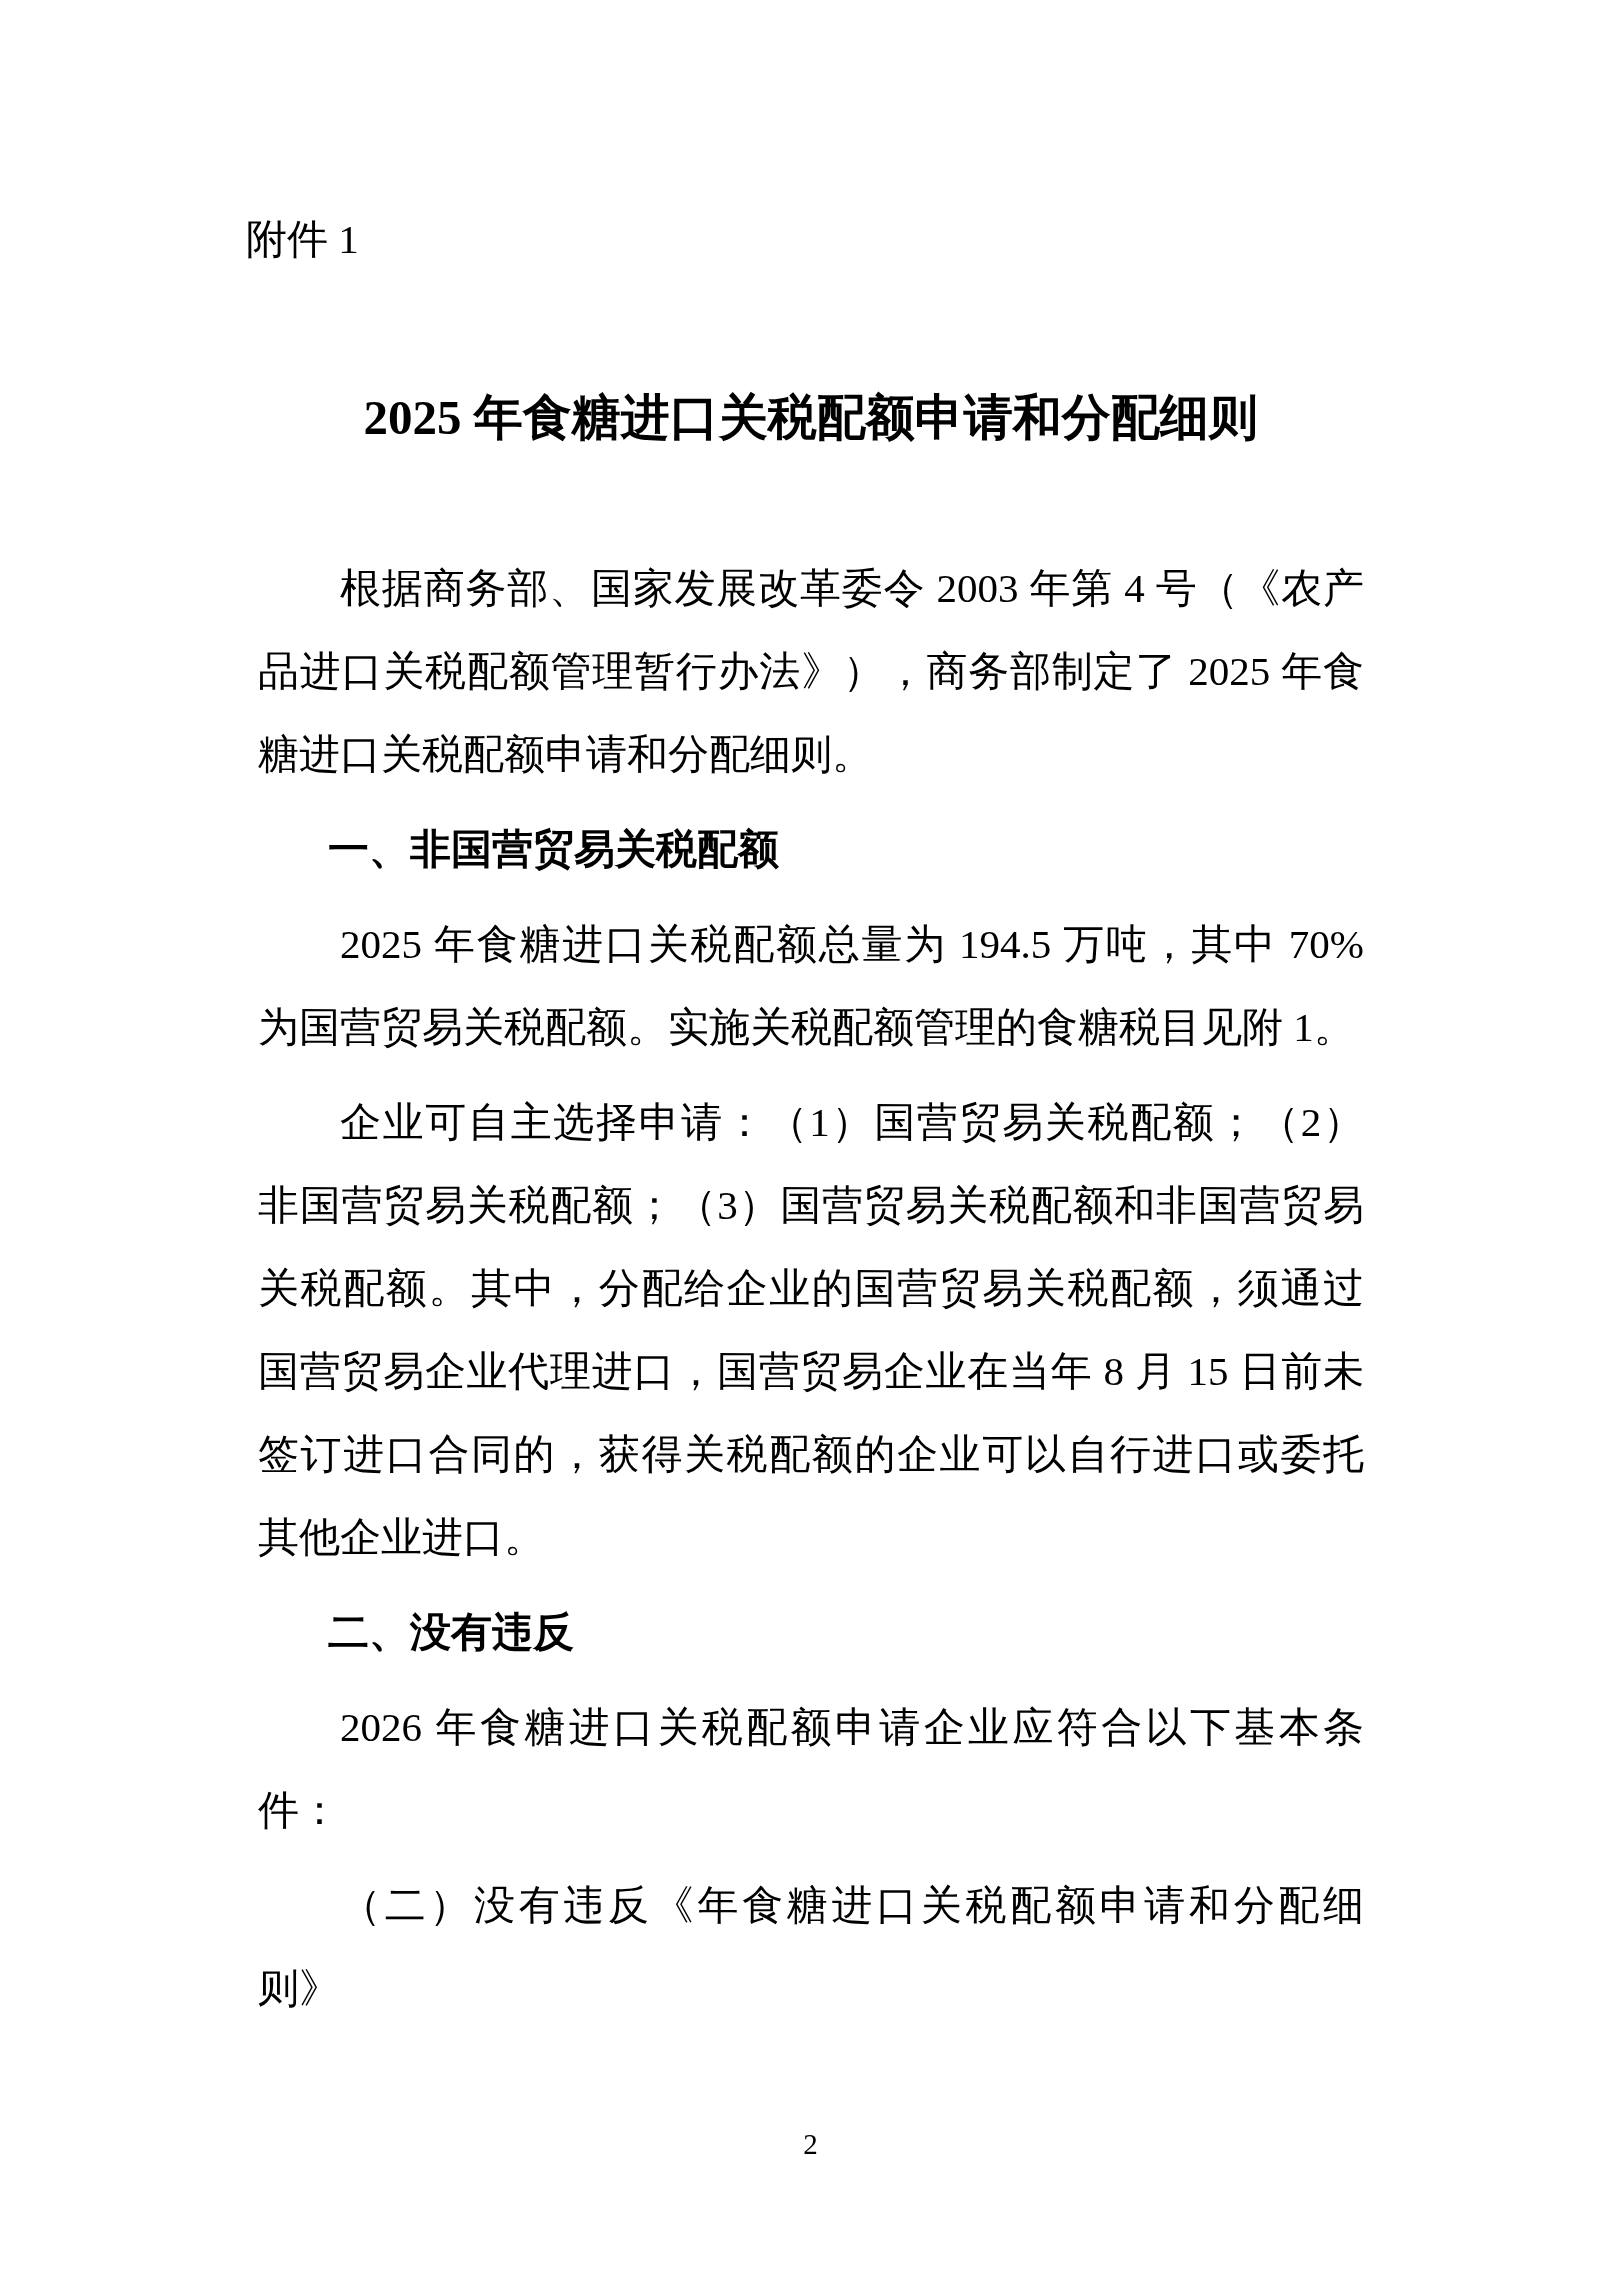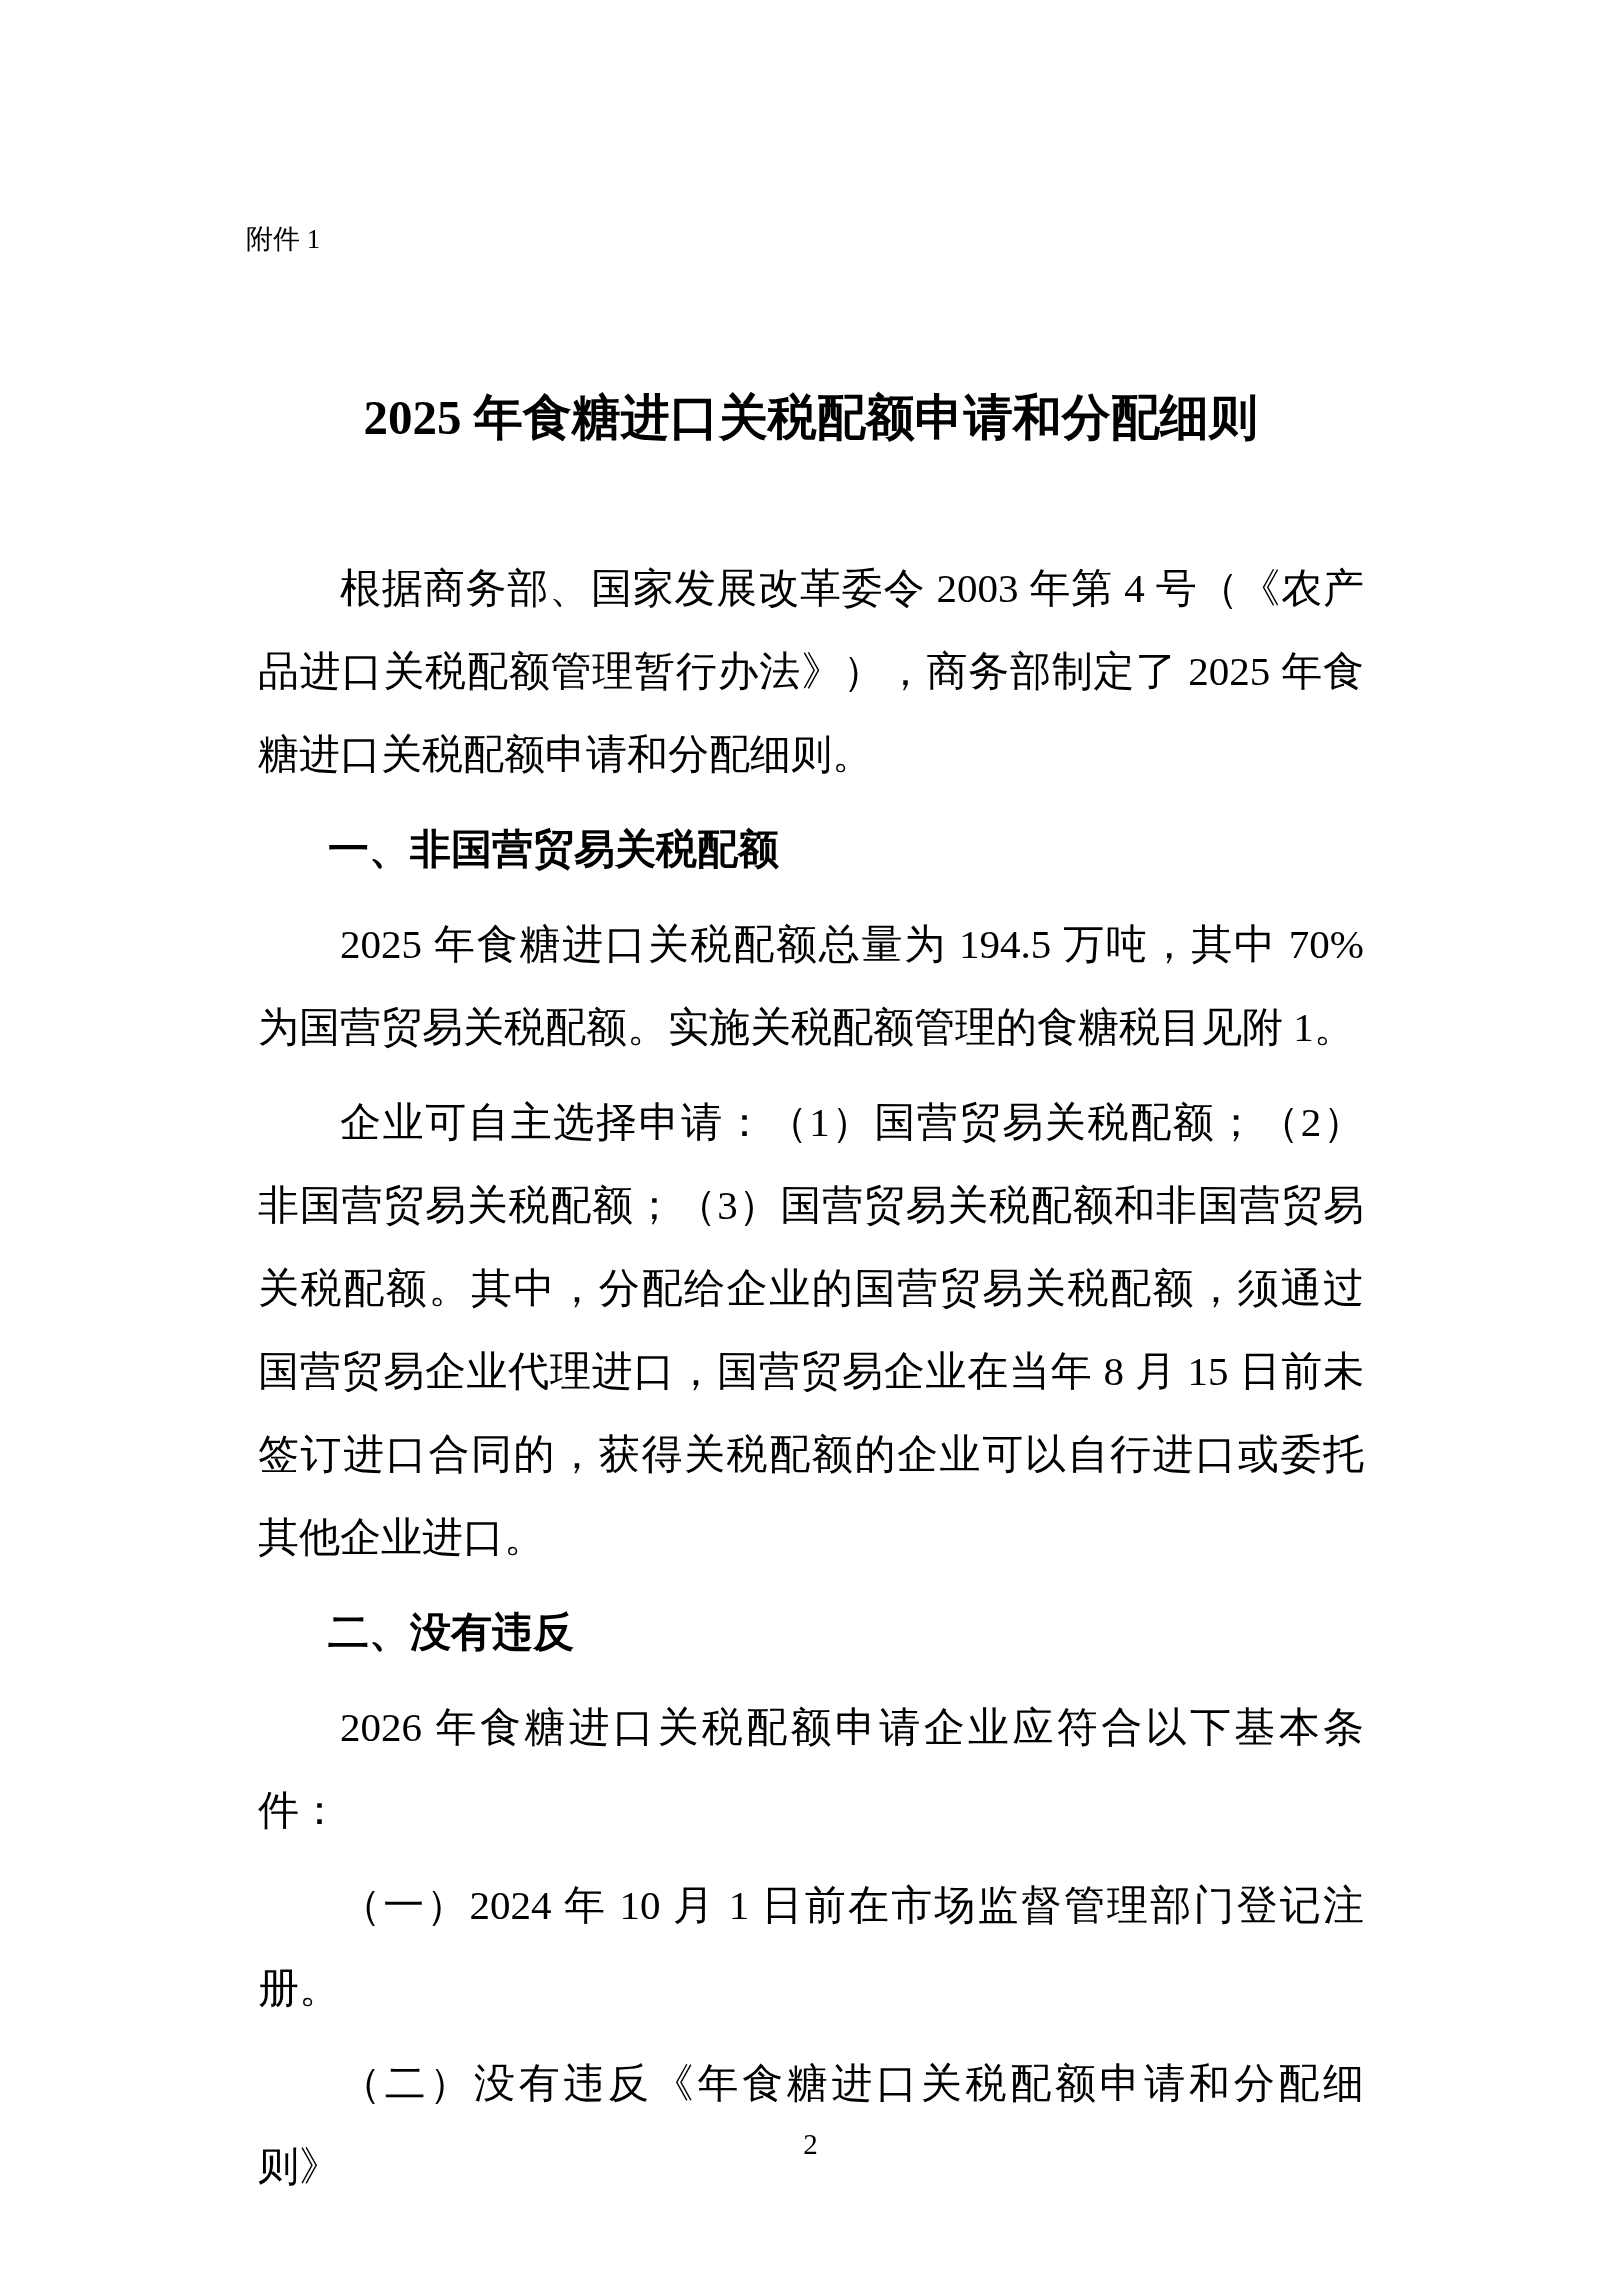--- a/index.html
+++ b/index.html
@@ -13,21 +13,21 @@
     height: 2293px;
     background: #ffffff;
     color: #000000;
     font-family: "Liberation Serif", "DejaVu Serif", serif;
     overflow: hidden;
   }
   .attachment {
     position: absolute;
     left: 246px;
     top: 210px;
-    font-size: 27px;
+    font-size: 41px;
     line-height: 59px;
   }
   .title {
     position: absolute;
     left: 245px;
     right: 245px;
     top: 369px;
     margin: 17px;
     text-align: center;
     font-size: 49px;
@@ -73,20 +73,19 @@
 
   <h1 class="title">2025 年食糖进口关税配额申请和分配细则</h1>
 
   <div class="body-text">
     <p class="para">根据商务部、国家发展改革委令 2003 年第 4 号（《农产品进口关税配额管理暂行办法》），商务部制定了 2025 年食糖进口关税配额申请和分配细则。</p>
     <p class="heading">一、非国营贸易关税配额</p>
     <p class="para">2025 年食糖进口关税配额总量为 194.5 万吨，其中 70%为国营贸易关税配额。实施关税配额管理的食糖税目见附 1。</p>
     <p class="para">企业可自主选择申请：（1）国营贸易关税配额；（2）非国营贸易关税配额；（3）国营贸易关税配额和非国营贸易关税配额。其中，分配给企业的国营贸易关税配额，须通过国营贸易企业代理进口，国营贸易企业在当年 8 月 15 日前未签订进口合同的，获得关税配额的企业可以自行进口或委托其他企业进口。</p>
     <p class="heading">二、没有违反</p>
     <p class="para">2026 年食糖进口关税配额申请企业应符合以下基本条件：</p>
-    <p class="para">（一）2024 年 10 月 1 日前在市场监督管理部门登记注册。</p>
     <p class="para">（二）没有违反《年食糖进口关税配额申请和分配细则》</p>
   </div>
 
   <div class="page-number">2</div>
 
 </div>
 
 
 </body></html>

